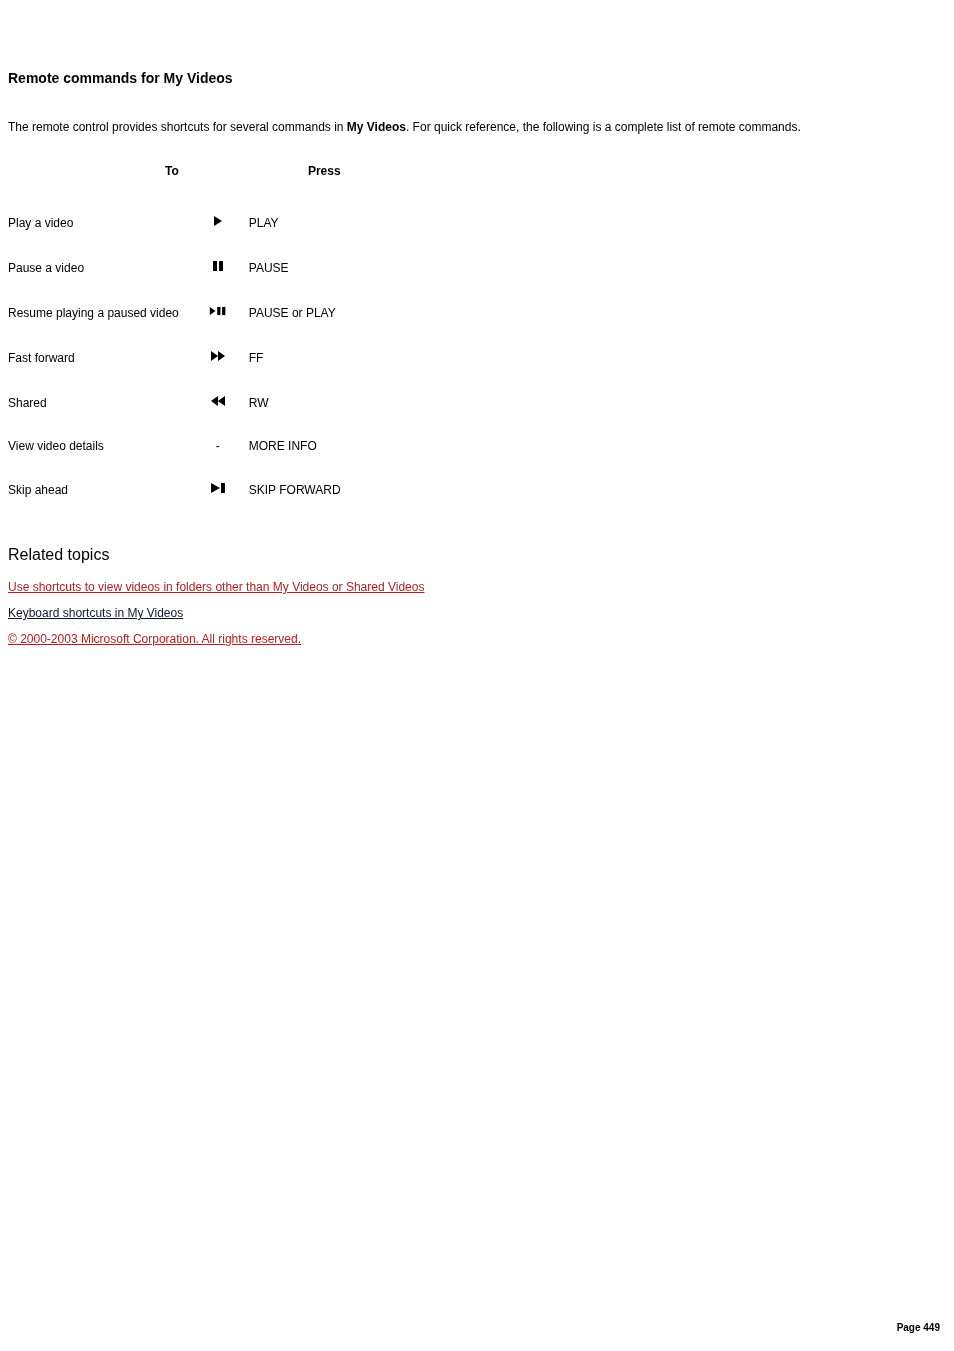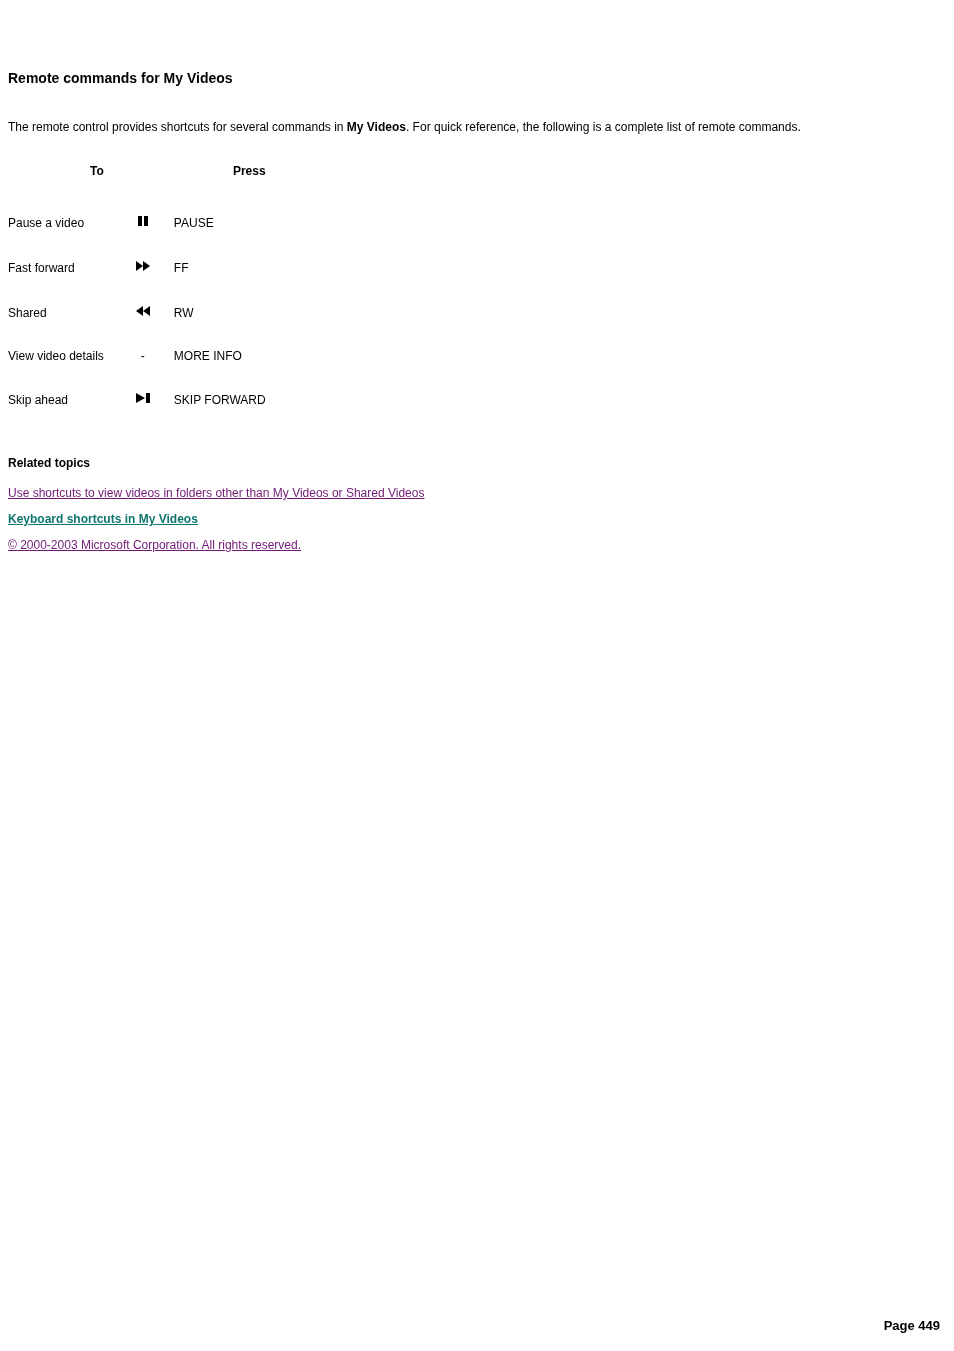--- a/index.html
+++ b/index.html
@@ -54,42 +54,41 @@
     display: inline-block;
     width: 18px;
     height: 14px;
   }
   .icon-wrap svg {
     width: 100%;
     height: 100%;
     display: block;
   }
   h2.related {
-    font-size: 12px;
-    font-weight: bold;
+    font-size: 16px;
+    font-weight: normal;
     margin: 0 0 16px 0;
   }
   a.link {
-    color: #701a75;
+    color: #b91c1c;
     display: inline-block;
     margin-bottom: 12px;
   }
   .visited-link {
-    color: #0f766e;
+    color: #0f172a;
     text-decoration: underline;
     display: inline-block;
     margin-bottom: 12px;
-    font-weight: bold;
   }
   .footer {
     position: absolute;
     bottom: 18px;
     right: 14px;
     font-weight: bold;
-    font-size: 13px;
+    font-size: 10px;
   }
   .dash {
     font-weight: normal;
   }
 </style>
 </head>
 <body>
 
 <div class="page">
 
@@ -102,34 +101,58 @@
   <table class="commands">
     <thead>
       <tr>
         <th>To</th>
         <th></th>
         <th>Press</th>
       </tr>
     </thead>
     <tbody>
 
+      <tr>
+        <td>Play a video</td>
+        <td class="icon-cell">
+          <span class="icon-wrap">
+            <svg viewBox="0 0 18 14">
+                <polygon points="5,2 13,7 5,12" fill="#000"></polygon>
+              </svg>
+          </span>
+        </td>
+        <td>PLAY</td>
+      </tr>
 
       <tr>
         <td>Pause a video</td>
         <td class="icon-cell">
           <span class="icon-wrap">
             <svg viewBox="0 0 18 14">
                 <rect x="4" y="2" width="4" height="10" fill="#000"></rect>
                 <rect x="10" y="2" width="4" height="10" fill="#000"></rect>
               </svg>
           </span>
         </td>
         <td>PAUSE</td>
       </tr>
 
+      <tr>
+        <td>Resume playing a paused video</td>
+        <td class="icon-cell">
+          <span class="icon-wrap">
+            <svg viewBox="0 0 22 14">
+                <polygon points="1,2 8,7 1,12" fill="#000"></polygon>
+                <rect x="10" y="2" width="4" height="10" fill="#000"></rect>
+                <rect x="16" y="2" width="4" height="10" fill="#000"></rect>
+              </svg>
+          </span>
+        </td>
+        <td>PAUSE or PLAY</td>
+      </tr>
 
       <tr>
         <td>Fast forward</td>
         <td class="icon-cell">
           <span class="icon-wrap">
             <svg viewBox="0 0 18 14">
                 <polygon points="2,2 9,7 2,12" fill="#000"></polygon>
                 <polygon points="9,2 16,7 9,12" fill="#000"></polygon>
               </svg>
           </span>

